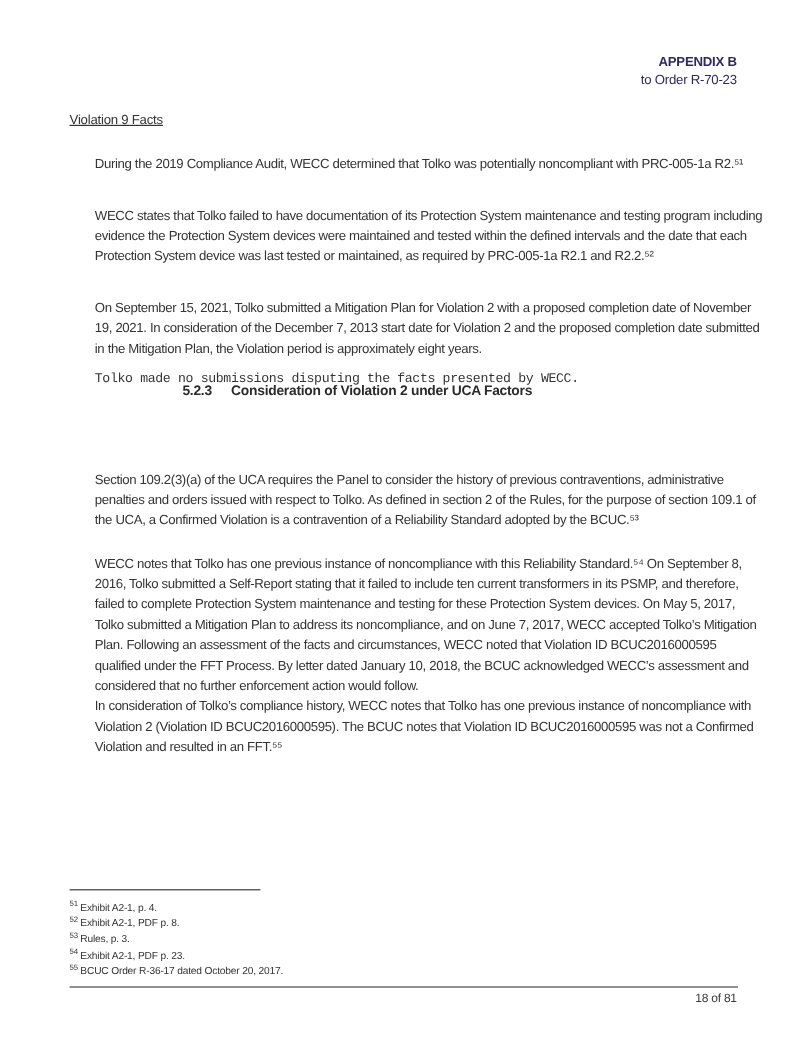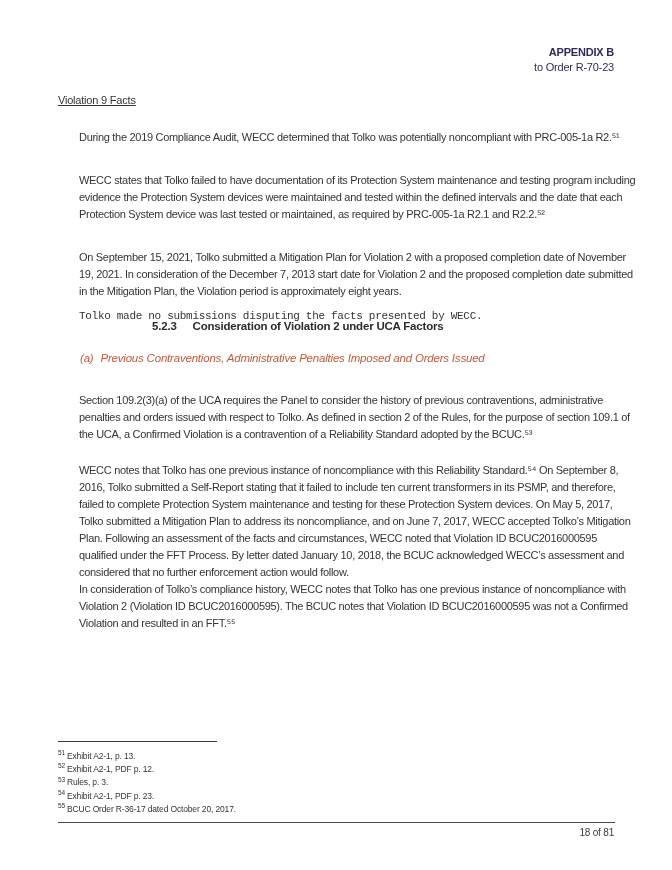--- a/index.html
+++ b/index.html
@@ -124,33 +124,30 @@
 
   <p class="para p0">During the 2019 Compliance Audit, WECC determined that Tolko was potentially noncompliant with PRC-005-1a R2.⁵¹</p>
   <p class="para p1">WECC states that Tolko failed to have documentation of its Protection System maintenance and testing program including evidence the Protection System devices were maintained and tested within the defined intervals and the date that each Protection System device was last tested or maintained, as required by PRC-005-1a R2.1 and R2.2.⁵²</p>
   <p class="para p2">On September 15, 2021, Tolko submitted a Mitigation Plan for Violation 2 with a proposed completion date of November 19, 2021. In consideration of the December 7, 2013 start date for Violation 2 and the proposed completion date submitted in the Mitigation Plan, the Violation period is approximately eight years.</p>
   <p class="para p3">Tolko made no submissions disputing the facts presented by WECC.</p>
 
   <div class="num-heading">
     <span class="no">5.2.3</span><span>Consideration of Violation 2 under UCA Factors</span>
   </div>
 
-  <div class="sub-heading">
-    <span class="lbl">(a)</span><span>Previous Contraventions, Administrative Penalties Imposed and Orders Issued</span>
-  </div>
 
   <p class="para p4">Section 109.2(3)(a) of the UCA requires the Panel to consider the history of previous contraventions, administrative penalties and orders issued with respect to Tolko. As defined in section 2 of the Rules, for the purpose of section 109.1 of the UCA, a Confirmed Violation is a contravention of a Reliability Standard adopted by the BCUC.⁵³</p>
   <p class="para p5">WECC notes that Tolko has one previous instance of noncompliance with this Reliability Standard.⁵⁴ On September 8, 2016, Tolko submitted a Self-Report stating that it failed to include ten current transformers in its PSMP, and therefore, failed to complete Protection System maintenance and testing for these Protection System devices. On May 5, 2017, Tolko submitted a Mitigation Plan to address its noncompliance, and on June 7, 2017, WECC accepted Tolko’s Mitigation Plan. Following an assessment of the facts and circumstances, WECC noted that Violation ID BCUC2016000595 qualified under the FFT Process. By letter dated January 10, 2018, the BCUC acknowledged WECC’s assessment and considered that no further enforcement action would follow.</p>
   <p class="para p6">In consideration of Tolko’s compliance history, WECC notes that Tolko has one previous instance of noncompliance with Violation 2 (Violation ID BCUC2016000595). The BCUC notes that Violation ID BCUC2016000595 was not a Confirmed Violation and resulted in an FFT.⁵⁵</p>
 
   <div class="fn-sep"></div>
 
   <div class="footnotes">
-    <div><sup>51</sup><span>Exhibit A2-1, p. 13.</span></div>
-    <div><sup>52</sup><span>Exhibit A2-1, PDF p. 12.</span></div>
+    <div><sup>51</sup><span>Exhibit A2-1, p. 4.</span></div>
+    <div><sup>52</sup><span>Exhibit A2-1, PDF p. 8.</span></div>
     <div><sup>53</sup><span>Rules, p. 3.</span></div>
     <div><sup>54</sup><span>Exhibit A2-1, PDF p. 23.</span></div>
     <div><sup>55</sup><span>BCUC Order R-36-17 dated October 20, 2017.</span></div>
   </div>
 
   <div class="footer-rule"></div>
   <div class="page-num">18 of 81</div>
 
 </div>
 

